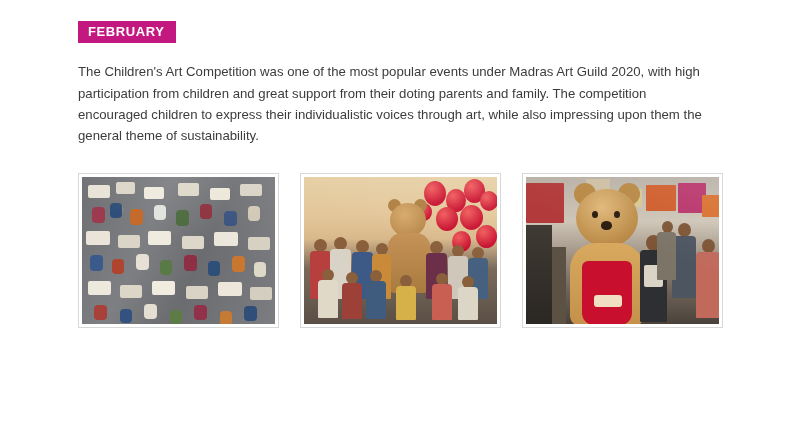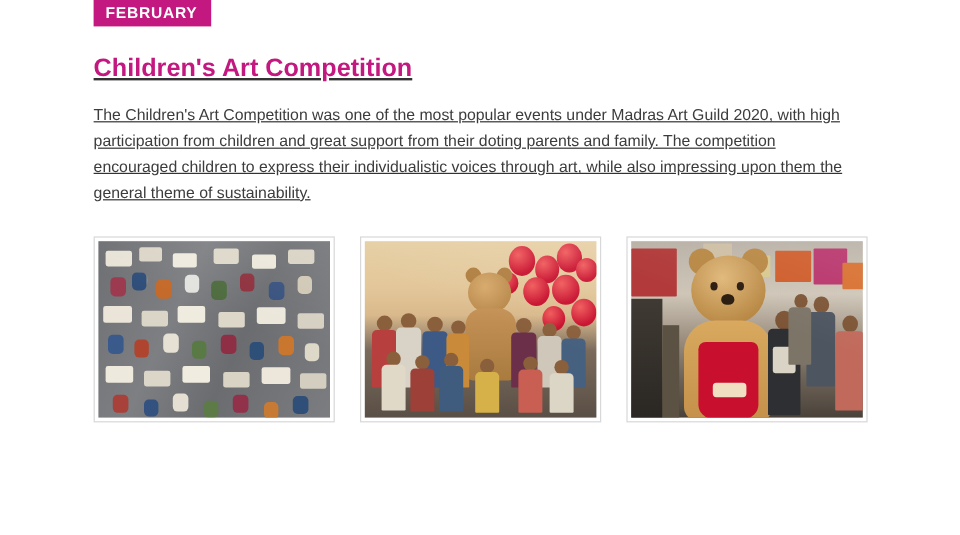--- a/index.html
+++ b/index.html
@@ -20,23 +20,22 @@
     position: absolute;
     left: 0; top: 0;
     width: 800px;
     height: 446px;
     background: #ffffff;
   }
 
   .content {
     position: absolute;
     left: 78px;
-    top: 0;
+    top: 21px;
     width: 645px;
-    text-decoration: underline;
   }
 
   
   .date-block {
     margin-bottom: 18px;
   }
   .month-badge {
     display: inline-block;
     background: #c2187f;
     color: #ffffff;
@@ -209,21 +208,20 @@
 </head>
 <body>
 
 <div class="page">
   <div class="content">
 
     <div class="date-block">
       <div class="month-badge">FEBRUARY</div>
     </div>
 
-    <h2 class="section-title">Children's Art Competition</h2>
 
     <p class="body-text">The Children's Art Competition was one of the most popular events under Madras Art Guild 2020, with high participation from children and great support from their doting parents and family. The competition encouraged children to express their individualistic voices through art, while also impressing upon them the general theme of sustainability.</p>
 
     <div class="gallery">
 
       <div class="photo">
         <div class="photo-inner ph1">
 
           <div class="sp" style="left:6px;top:8px;width:22px;height:13px;background:#e8e3d6;"></div>
           <div class="sp" style="left:34px;top:5px;width:19px;height:12px;background:#dcd6c8;"></div>

